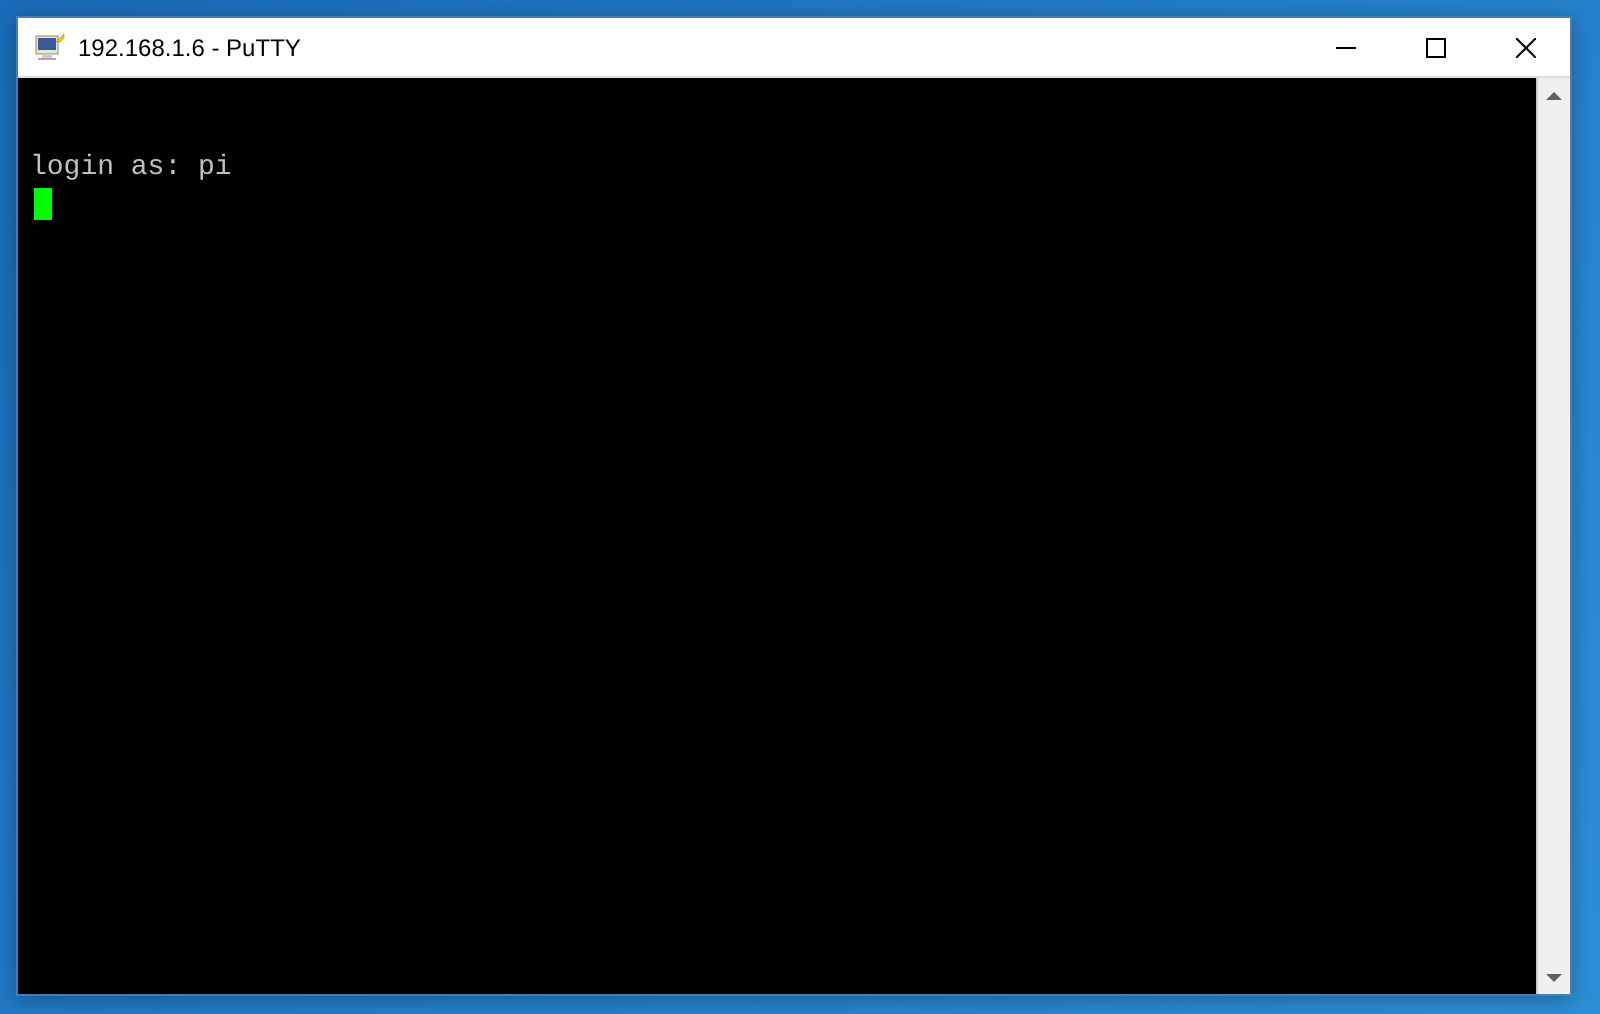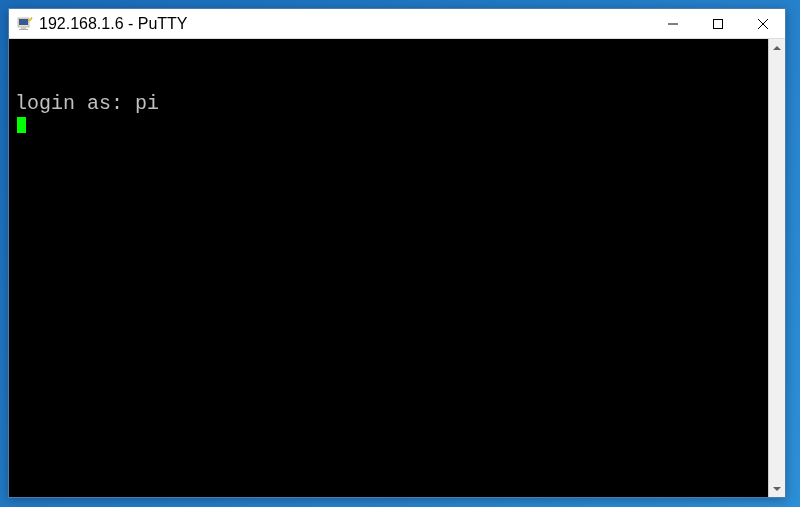--- a/index.html
+++ b/index.html
@@ -19,21 +19,21 @@
       box-shadow: 0 2px 10px rgba(0,0,0,0.3);
       display: flex;
       flex-direction: column;
     }
     .titlebar {
       height: 30px;
       background: #ffffff;
       display: flex;
       align-items: center;
       border-bottom: 1px solid #ddd;
-      font-size: 16px;
+      font-size: 12px;
       color: #000;
     }
     .titlebar-icon {
       width: 16px;
       height: 16px;
       margin: 0 6px 0 8px;
       flex-shrink: 0;
     }
     .titlebar-title {
       flex: 1;
@@ -57,23 +57,23 @@
     .titlebar-btn svg { width: 10px; height: 10px; }
     .client-area {
       flex: 1;
       display: flex;
       background: #000;
       position: relative;
     }
     .terminal {
       flex: 1;
       background: #000;
-      padding: 20px 6px;
+      padding: 0 6px;
       font-family: "Consolas", "Courier New", monospace;
-      font-size: 20px;
+      font-size: 14px;
       line-height: 18px;
       color: #c0c0c0;
       white-space: pre;
       overflow: hidden;
     }
     .term-line { display: block; }
     .cursor {
       display: inline-block;
       width: 9px;
       height: 16px;

